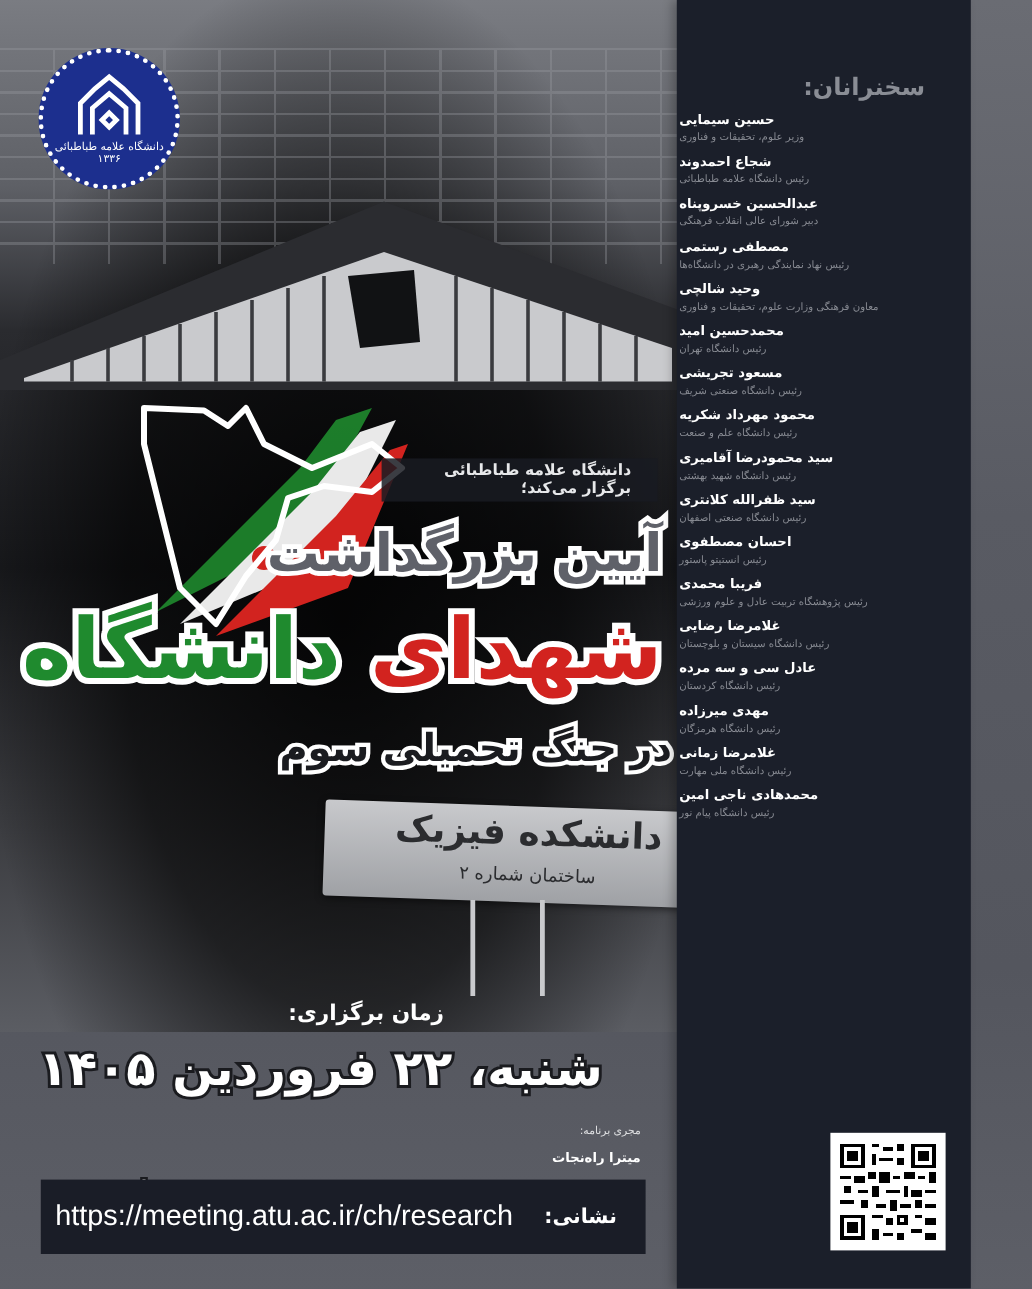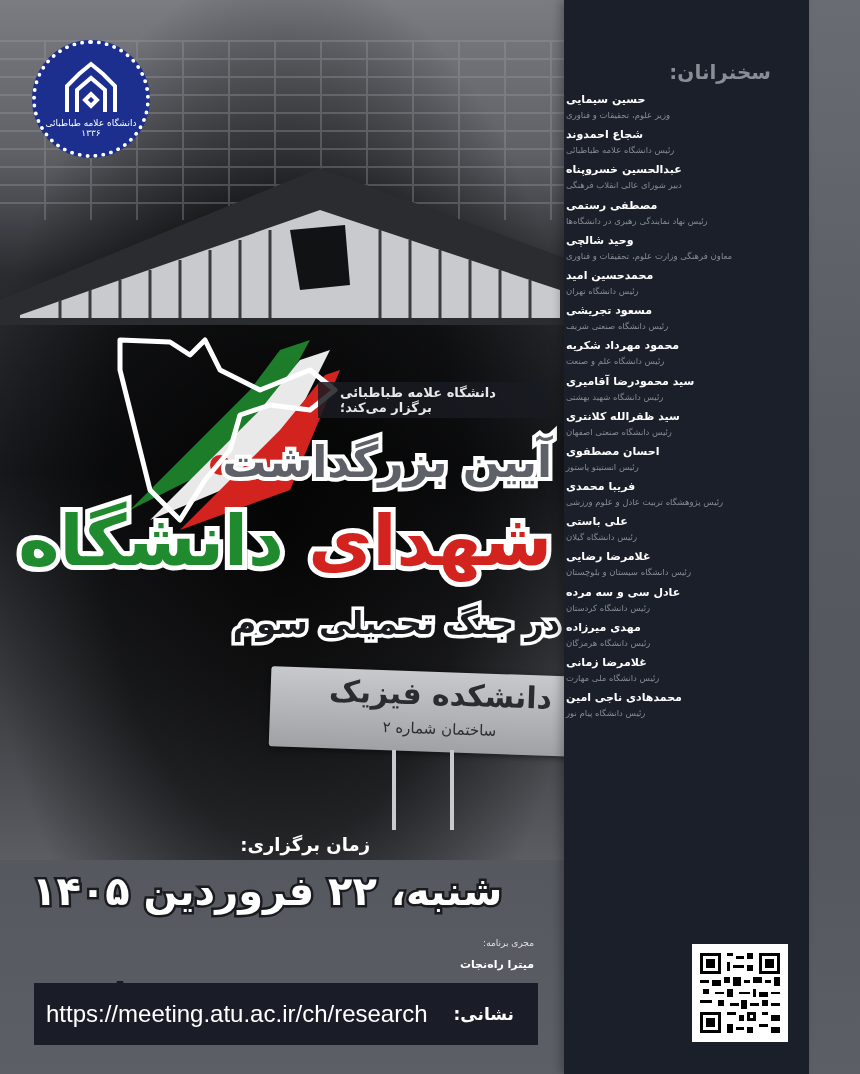--- a/index.html
+++ b/index.html
@@ -53,21 +53,21 @@
       display: flex; align-items: center; justify-content: center; flex-direction: column;
     }
     .logo-mark { width: 64px; height: 56px; }
     .logo-text { color: #fff; font-size: 9px; direction: rtl; margin-top: 2px; }
     .logo-year { color: #fff; font-size: 9px; }
 
     
     .subtitle {
       position: absolute; left: 318px; top: 382px; width: 230px;
       background: rgba(25,27,34,.85); color: #e7e8ea;
-      font-size: 13px; font-weight: bold; direction: rtl; text-align: left;
+      font-size: 13px; font-weight: bold; direction: rtl; text-align: right;
       padding: 3px 22px;
     }
     .t1, .t2, .t3 {
       position: absolute; direction: rtl; font-weight: bold; white-space: nowrap;
       paint-order: stroke fill;
     }
     .t1 {
       right: 308px; top: 436px; font-size: 44px; color: #5f6169;
       -webkit-text-stroke: 8px #ffffff;
       text-shadow: 0 3px 0 #fff;
@@ -247,24 +247,20 @@
         <span class="sp-name">سید ظفرالله کلانتری</span>
         <span class="sp-role">رئیس دانشگاه صنعتی اصفهان</span>
       </div>
     <div class="speaker">
         <span class="sp-name">احسان مصطفوی</span>
         <span class="sp-role">رئیس انستیتو پاستور</span>
       </div>
     <div class="speaker">
         <span class="sp-name">فریبا محمدی</span>
         <span class="sp-role">رئیس پژوهشگاه تربیت عادل و علوم ورزشی</span>
-      </div>
-    <div class="speaker">
-        <span class="sp-name">علی باستی</span>
-        <span class="sp-role">رئیس دانشگاه گیلان</span>
       </div>
     <div class="speaker">
         <span class="sp-name">غلامرضا رضایی</span>
         <span class="sp-role">رئیس دانشگاه سیستان و بلوچستان</span>
       </div>
     <div class="speaker">
         <span class="sp-name">عادل سی و سه مرده</span>
         <span class="sp-role">رئیس دانشگاه کردستان</span>
       </div>
     <div class="speaker">

